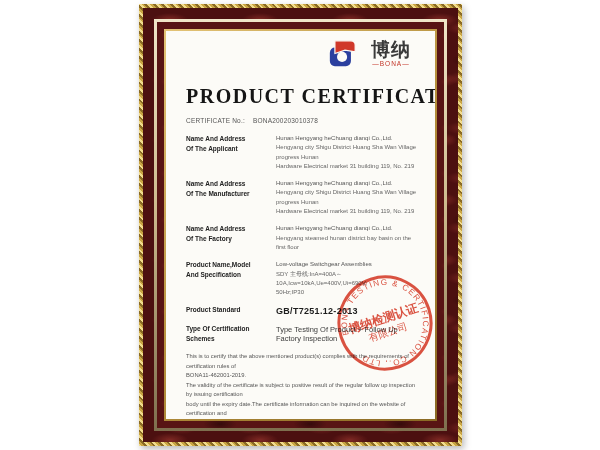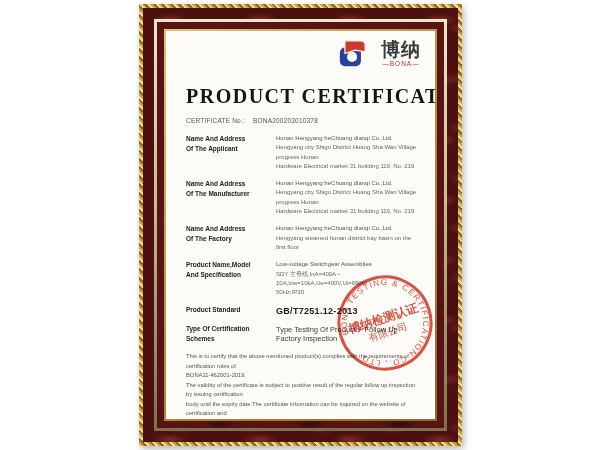--- a/index.html
+++ b/index.html
@@ -20,21 +20,21 @@
   .f-tan{padding:3px;background:linear-gradient(180deg,#f0e6c8 0%,#cdbb8e 45%,#7e6f4e 100%);}
   .f-burg2{padding:7px;background-color:#581414;
      background-image:
        radial-gradient(ellipse 20px 8px at 25% 30%,rgba(160,55,48,.5),transparent 70%),
        radial-gradient(ellipse 24px 10px at 70% 70%,rgba(30,5,5,.6),transparent 70%);
      background-size:70px 46px,90px 60px;}
   .f-goldline{padding:2px;background:linear-gradient(135deg,#e3c376 0%,#b58f3c 50%,#8a6a24 100%);}
   
   .paper{position:relative;background:#fcfbf7;overflow:hidden;
          padding:8px 16px 5px 20px;box-sizing:border-box;color:#333;}
-  .logo{position:absolute;top:9px;right:14px;display:flex;align-items:flex-start;gap:15px;}
+  .logo{position:absolute;top:9px;right:24px;display:flex;align-items:flex-start;gap:15px;}
   .logo-txt{display:flex;flex-direction:column;align-items:center;line-height:1;}
   .logo-cn{font-size:19px;font-weight:700;color:#3a3a3a;letter-spacing:1px;}
   .logo-en{font-size:6.5px;color:#c23427;margin-top:2px;letter-spacing:1px;}
   .title{margin-top:46px;font-family:"Liberation Serif",serif;font-weight:700;
          font-size:20px;letter-spacing:1.5px;color:#151515;white-space:nowrap;}
   .certno{margin-top:9px;font-size:6.5px;color:#555;letter-spacing:.2px;}
   .rows{margin-top:10px;}
   .row{display:grid;grid-template-columns:82px 1fr;column-gap:8px;margin-bottom:8px;}
   .lbl{font-size:6.5px;font-weight:700;color:#222;line-height:1.5;}
   .val{font-size:6px;color:#666;line-height:1.55;}

